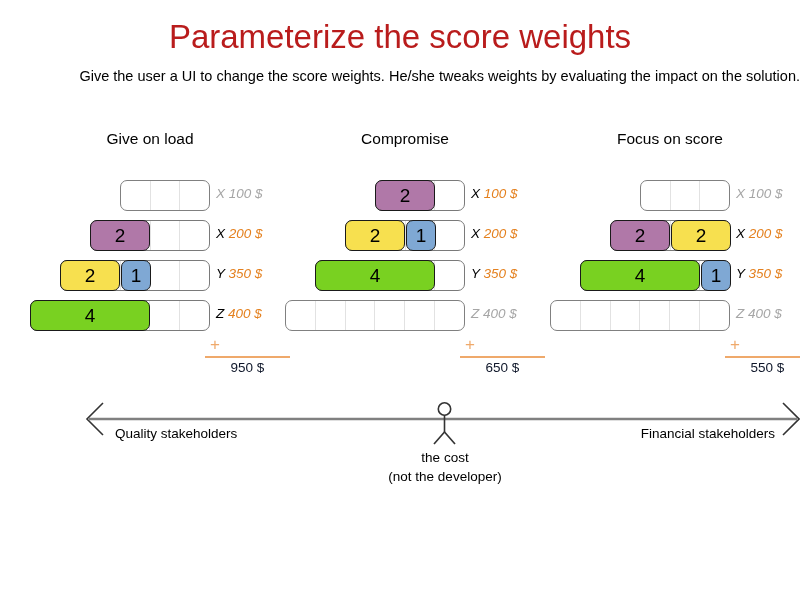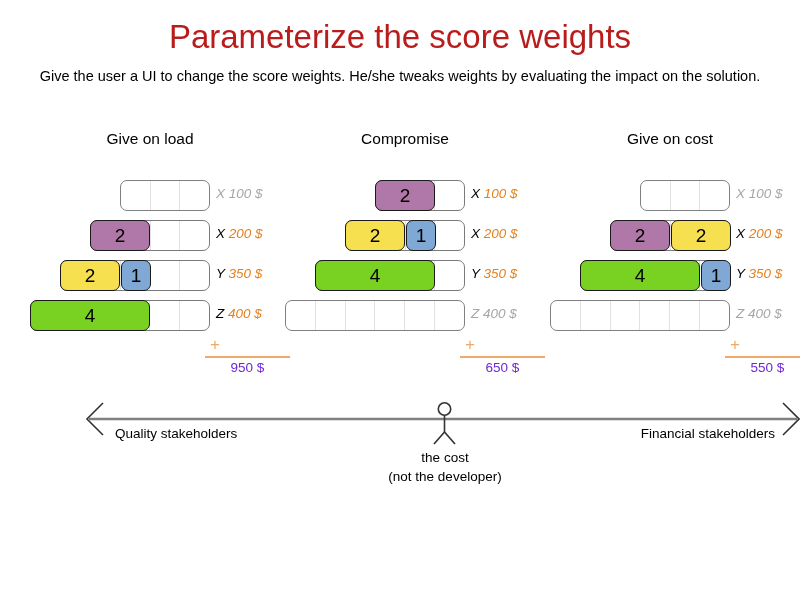--- a/index.html
+++ b/index.html
@@ -28,21 +28,21 @@
     font-size: 33px;
     font-weight: normal;
     letter-spacing: 0px;
     color: #b91c1c;
   }
   .subtitle {
     position: absolute;
     top: 68px;
     left: 0;
     width: 800px;
-    text-align: center;
+    text-align: right;
     font-size: 14.5px;
     color: #000;
   }
   .columns {
     position: absolute;
     top: 0;
     left: 0;
     width: 800px;
     height: 400px;
   }
@@ -167,21 +167,21 @@
     height: 2px;
     background: #EFA96B;
   }
   .total-value {
     position: absolute;
     left: 185px;
     top: 24px;
     width: 85px;
     text-align: center;
     font-size: 13.5px;
-    color: #6d28d9;
+    color: #0f172a;
   }
 
   .axis {
     position: absolute;
     left: 0;
     top: 396px;
     width: 800px;
     height: 120px;
     margin-left: 45px;
   }
@@ -367,21 +367,21 @@
             <div class="row-label inactive"><span class="key">Z</span> <span class="amt">400 $</span></div>
           </div>
         </div>
         <div class="total">
           <div class="total-plus">+</div>
           <div class="total-rule"></div>
           <div class="total-value">650 $</div>
         </div>
       </div>
       <div class="column col-2">
-        <div class="col-title">Give on cost</div>
+        <div class="col-title">Focus on score</div>
         <div class="rows">
           <div class="row">
             <div class="track-wrap">
               <div class="track" style="width: 90px;">
                 <div class="cells">
                   <div class="cell"></div>
                   <div class="cell"></div>
                   <div class="cell"></div>
                 </div>
               </div>

